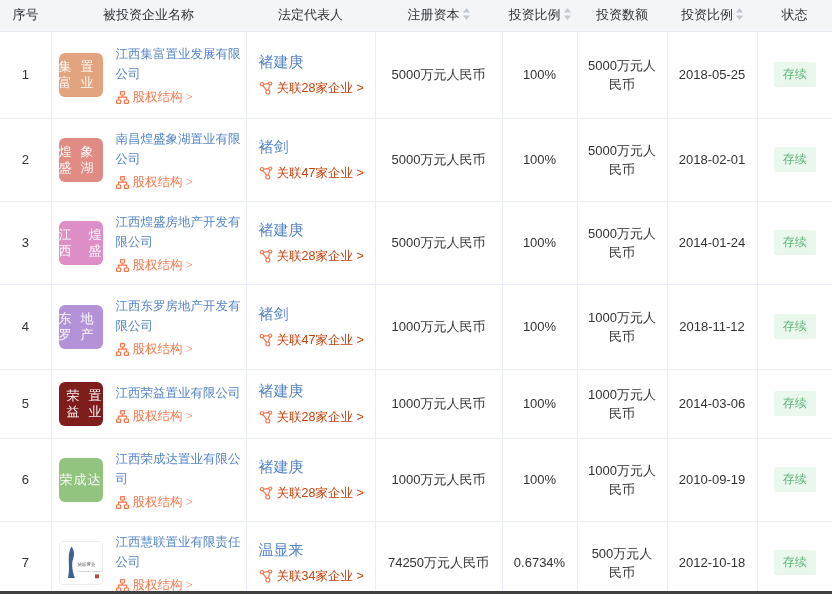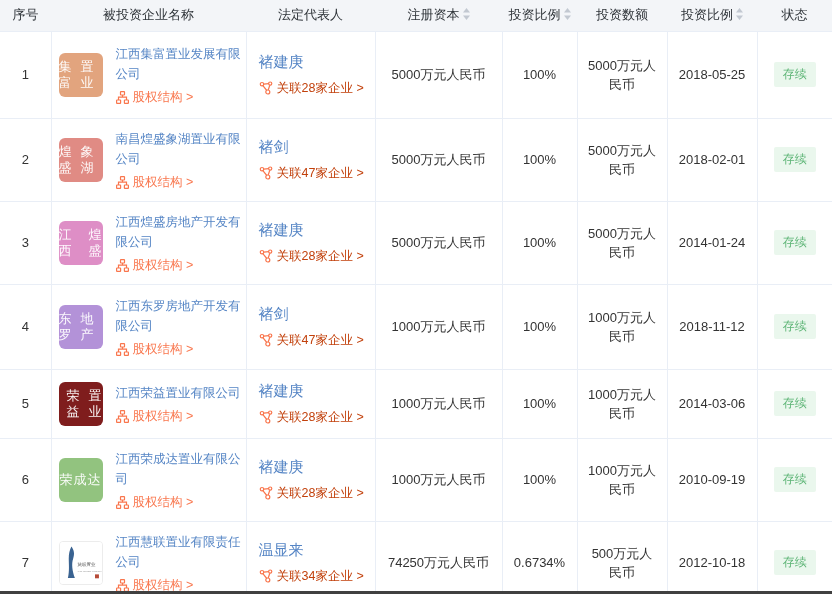--- a/index.html
+++ b/index.html
@@ -17,21 +17,21 @@
   td:last-child { border-right:none; }
 
   .col-index { font-size:13px; color:#333; }
 
   .company-td { text-align:left; padding:10px 4px 10px 7px; }
   .company-cell { display:flex; align-items:center; }
   .logo { width:44px; height:44px; border-radius:6px; flex:none; display:flex; flex-direction:row; justify-content:center; align-items:center; color:rgba(255,255,255,0.95); font-size:13px; line-height:16px; letter-spacing:1px; overflow:hidden; }
   .logo-image { border:1px solid #ECECEC; border-radius:4px; background:#fff; letter-spacing:0; }
   .company-text { margin-left:13px; width:128px; }
   .company-link { color:#5585C5; font-size:12.5px; line-height:20px; display:block; cursor:pointer; }
-  .equity-link { color:#F9764D; font-size:12.5px; margin-top:5px; display:flex; align-items:center; gap:4px; cursor:pointer; white-space:nowrap; }
+  .equity-link { color:#F9764D; font-size:12.5px; margin-top:5px; display:flex; align-items:center; gap:4px; cursor:pointer; white-space:nowrap;font-family:Liberation Serif, serif; }
 
   .legal-td { text-align:left; padding-left:12px; }
   .legal-link { color:#5585C5; font-size:15px; display:block; cursor:pointer; }
   .relation-link { color:#c2410c; font-size:12.5px; margin-top:8px; display:flex; align-items:center; gap:4px; cursor:pointer; white-space:nowrap; }
 
   .amount-td { padding:6px 10px; line-height:19px; }
   .status-badge { display:inline-block; background:#EAF7ED; color:#5EB576; font-size:12px; padding:4px 9px; border-radius:2px; }
 
   .bottom-bar { position:absolute; left:0; bottom:0; width:100%; height:3px; background:#404040; }
 </style>

